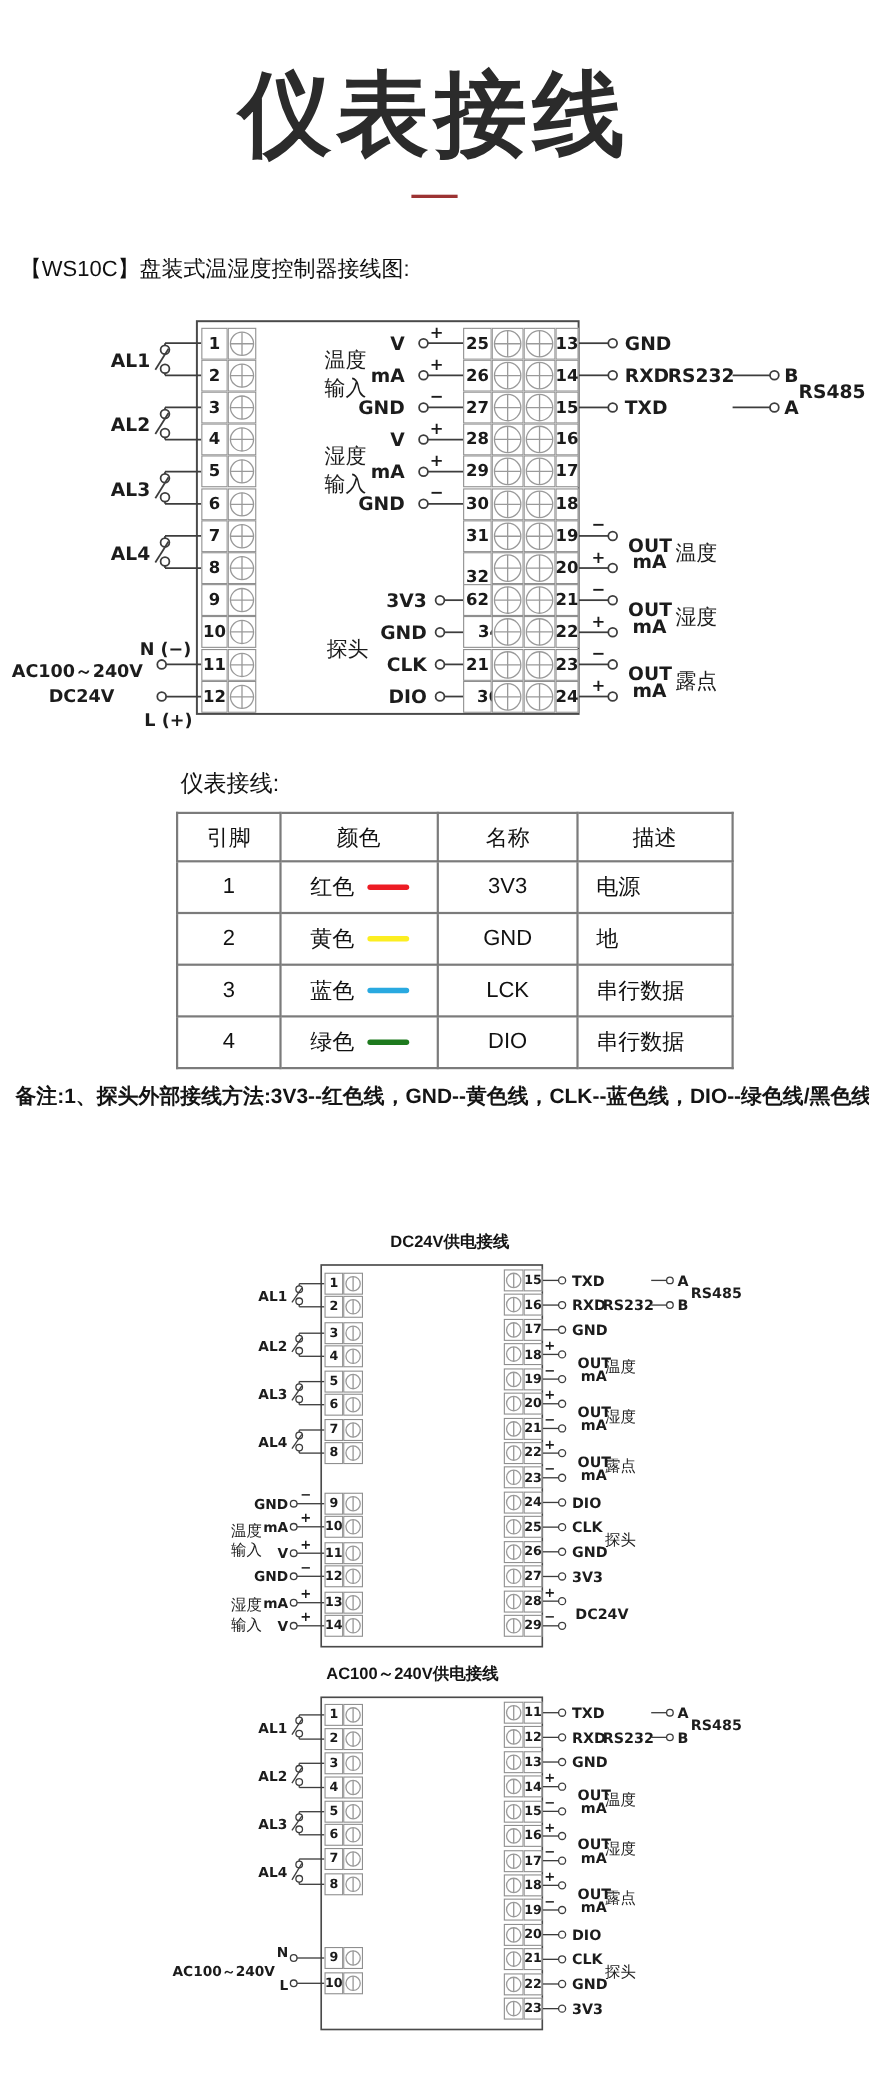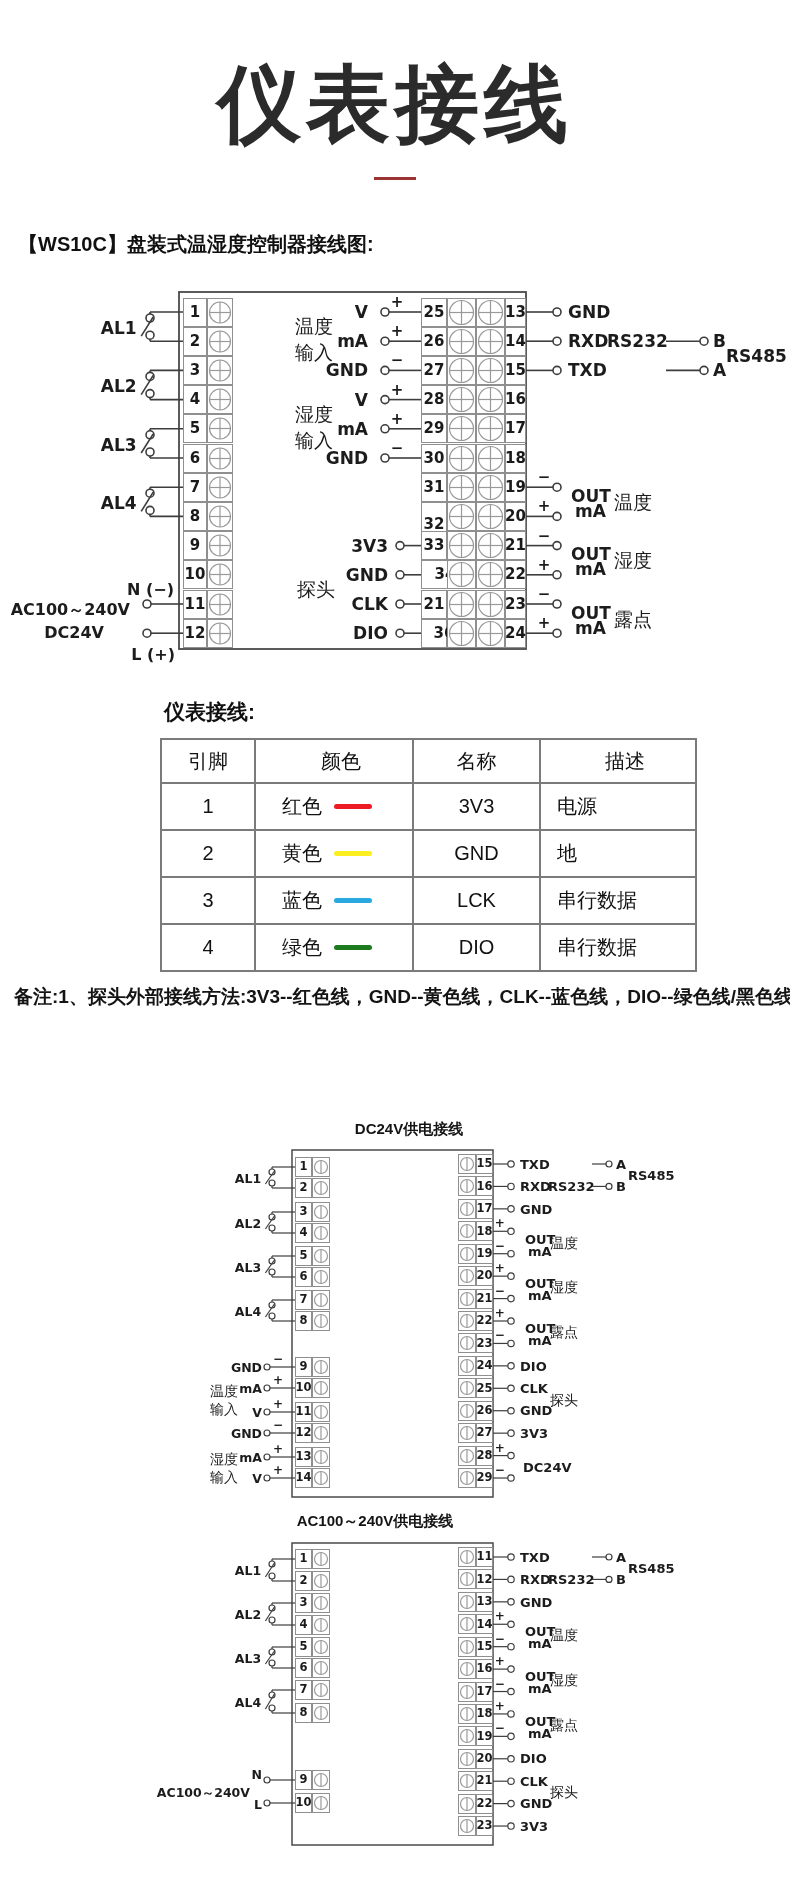--- a/index.html
+++ b/index.html
@@ -3,40 +3,40 @@
 <meta charset="utf-8">
 <style>
   html,body{margin:0;padding:0;background:#fff;}
   #page{position:relative;width:790px;height:1901px;background:#fff;overflow:hidden;
         font-family:"Liberation Sans","DejaVu Sans",sans-serif;color:#1a1a1a;}
   #wires{position:absolute;left:0;top:0;}
   #wires text{font-family:"DejaVu Sans","Liberation Sans",sans-serif;fill:#1c1c1c;}
   #page-title{position:absolute;left:0;right:0;top:48px;margin:0;text-align:center;
         font-size:84px;font-weight:900;letter-spacing:5px;color:#2b2b2b;}
   #title-dash{position:absolute;left:374px;top:177px;width:42px;height:3px;background:#9c3333;}
-  .sec-heading{position:absolute;font-size:20px;font-weight:700;color:#101010;white-space:nowrap;}
+  .sec-heading{position:absolute;font-size:20px;font-weight:400;color:#101010;white-space:nowrap;}
   #h-ws10c{left:18px;top:231px;}
   #h-pins{left:164px;top:698px;font-size:21px;}
   #h-ws10g{left:46px;top:1079px;}
   .note{position:absolute;font-size:19px;font-weight:600;color:#141414;white-space:nowrap;}
   #note1{left:14px;top:984px;}
   #note2{left:47px;top:1011px;}
   .sub-title{position:absolute;width:220px;text-align:center;font-size:15px;font-weight:700;color:#141414;}
   #t-dc{left:299px;top:1120px;}
   #t-ac{left:265px;top:1512px;}
   #pin-table{position:absolute;left:160px;top:738px;border-collapse:collapse;table-layout:fixed;width:491px;
         font-size:20px;color:#111;}
   #pin-table th,#pin-table td{border:2px solid #7b7b7b;background:#fff;}
   #pin-table th{height:40px;font-weight:400;text-align:center;}
   #pin-table td{height:43px;}
   .c-pin{width:90px;text-align:center;}
   .c-color{width:140px;text-align:left;padding-left:26px;}
   .c-name{width:123px;text-align:center;}
   .c-desc{width:138px;text-align:left;padding-left:16px;}
-  th.c-color,th.c-desc{padding-left:15px;text-align:center;}
+  th.c-color,th.c-desc{padding-left:0;text-align:center;}
   .swatch{display:inline-block;width:38px;height:5px;border-radius:3px;margin-left:12px;vertical-align:4px;background:#ccc;}
   .tcell{position:absolute;background:#fff;border:1px solid #8f8f8f;box-sizing:border-box;
         display:flex;align-items:center;justify-content:center;font-weight:700;color:#1a1a1a;
         font-family:"DejaVu Sans","Liberation Sans",sans-serif;line-height:1;}
 </style>
 </head>
 <body>
 
 <div id="page">
   <svg id="wires" width="790" height="1901">
@@ -648,21 +648,21 @@
         <line x1="13.5" y1="1.5" x2="13.5" y2="25.5" stroke="#9a9a9a" stroke-width="1.2"></line>
       </svg>
     </div>
     <div class="tcell" style="left: 476px; top: 501.9px; width: 29px; height: 29px;">
       <svg width="27" height="27">
         <circle cx="13.5" cy="13.5" r="12" fill="none" stroke="#9a9a9a" stroke-width="1.2"></circle>
         <line x1="1.5" y1="13.5" x2="25.5" y2="13.5" stroke="#9a9a9a" stroke-width="1.2"></line>
         <line x1="13.5" y1="1.5" x2="13.5" y2="25.5" stroke="#9a9a9a" stroke-width="1.2"></line>
       </svg>
     </div>
-    <div class="tcell" style="left: 421px; top: 531.1px; width: 26px; height: 29px; font-size: 15px;">33</div>
+    <div class="tcell" style="left: 421px; top: 531.1px; width: 26px; height: 29px; font-size: 15px;">62</div>
     <div class="tcell" style="left: 447px; top: 531.1px; width: 29px; height: 29px;">
       <svg width="27" height="27">
         <circle cx="13.5" cy="13.5" r="12" fill="none" stroke="#9a9a9a" stroke-width="1.2"></circle>
         <line x1="1.5" y1="13.5" x2="25.5" y2="13.5" stroke="#9a9a9a" stroke-width="1.2"></line>
         <line x1="13.5" y1="1.5" x2="13.5" y2="25.5" stroke="#9a9a9a" stroke-width="1.2"></line>
       </svg>
     </div>
     <div class="tcell" style="left: 476px; top: 531.1px; width: 29px; height: 29px;">
       <svg width="27" height="27">
         <circle cx="13.5" cy="13.5" r="12" fill="none" stroke="#9a9a9a" stroke-width="1.2"></circle>

